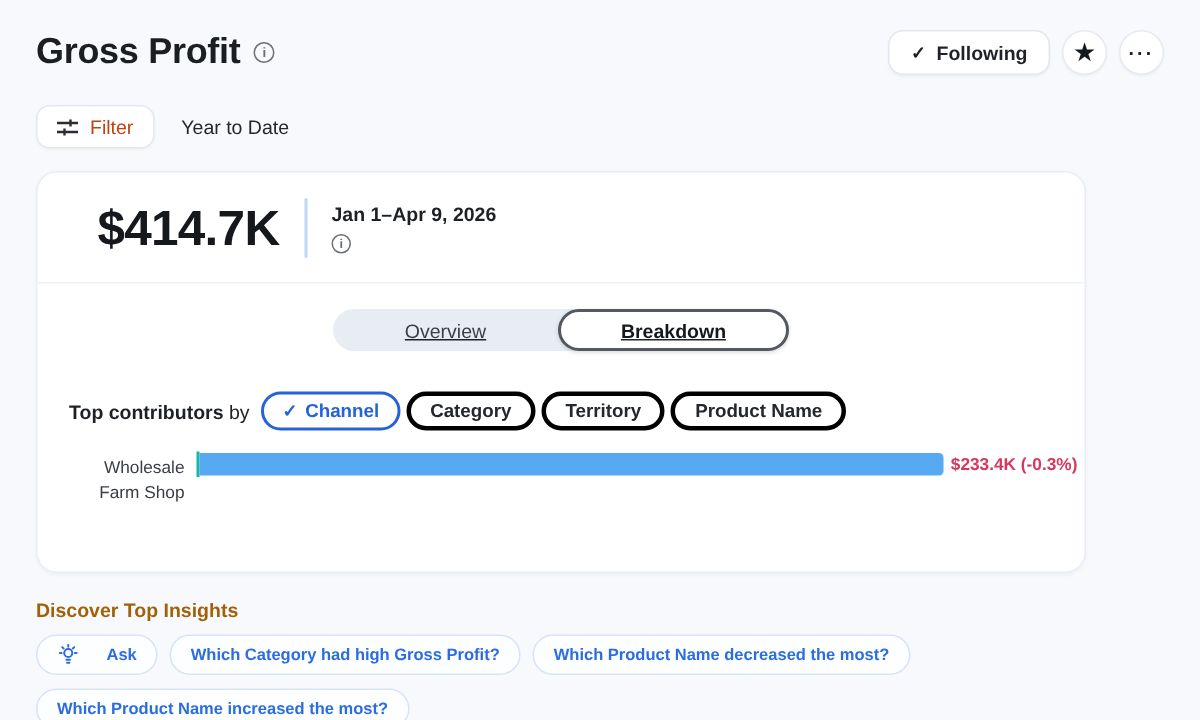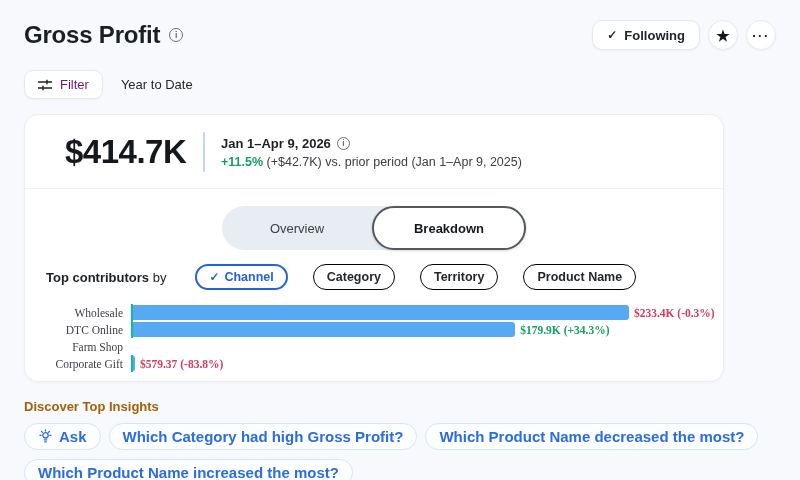--- a/index.html
+++ b/index.html
@@ -29,69 +29,69 @@
   }
   .btn-circle { width:30px; padding:0; justify-content:center; border-radius:50%; border-color:#e6eaf2; }
   .check-glyph { font-size:12px; font-weight:700; }
   .star-glyph { font-size:15px; color:#15181c; line-height:1; }
   .dots-glyph { font-size:13px; font-weight:700; letter-spacing:1.5px; color:#15181c; line-height:1; }
   
   .filter-row { display:flex; align-items:center; margin:20px 24px 0; }
   .filter-btn {
     display:inline-flex; align-items:center; gap:8px; height:29px; padding:0 13px;
     background:#fff; border:1px solid #e4e8f0; border-radius:9px;
-    font-size:13px; font-weight:500; color:#701a75; font-family:inherit;
+    font-size:13px; font-weight:500; color:#c2410c; font-family:inherit;
     box-shadow:0 1px 2px rgba(20,30,50,.04); cursor:pointer;
   }
   .period { margin-left:18px; font-size:13px; color:#24272b; }
   
   .card {
     margin:15px 24px 0; width:700px; height:268px;
     background:#fff; border:1px solid #e9edf6; border-radius:14px;
     box-shadow:0 1px 3px rgba(20,30,60,.04);
   }
   .kpi-row { display:flex; align-items:center; padding:17px 0 0 40px; }
   .kpi-value { font-size:33px; font-weight:700; color:#15181c; letter-spacing:-0.5px; min-width:128px; }
   .kpi-div { width:2px; height:40px; background:#bed7f2; margin:0 16px 0 10px; border-radius:1px; flex:none; }
-  .kpi-date { font-size:13px; font-weight:700; color:#1d2024; display:flex; align-items:center; gap:6px; }
+  .kpi-date { font-size:13px; font-weight:700; color:#1d2024; display:flex; align-items:flex-start; gap:6px;flex-direction:column; }
   .kpi-change { margin-top:4px; font-size:12.5px; color:#3c4043; }
   .kpi-change .pct { font-weight:700; }
   .card-hr { border:none; border-top:1px solid #eef1f7; margin:16px 0 0; }
   
   .seg-wrap { display:flex; justify-content:center; margin-top:17px; }
-  .segmented { display:flex; background:#e8edf4; border-radius:999px; height:44px; width:304px; }
+  .segmented { display:flex; background:#e8edf4; border-radius:999px; height:28px; width:304px;text-decoration:underline; }
   .seg { flex:1; border:none; background:transparent; border-radius:999px; font-size:13px;
          color:#3c4043; font-family:inherit; cursor:pointer; }
   .seg.selected { background:#fff; border:2px solid #54585f; font-weight:700; color:#15181c;
          box-shadow:0 1px 3px rgba(0,0,0,.15); }
   
-  .contrib-row { display:flex; align-items:center; gap:25px; margin:14px 0 0 21px; }
+  .contrib-row { display:flex; align-items:center; gap:4px; margin:27px 0 0 21px; }
   .contrib-title { font-size:13px; color:#1d2024; margin-right:4px; white-space:nowrap; }
   .contrib-title b { font-weight:700; }
   .chip {
     display:inline-flex; align-items:center; gap:5px; height:26px; padding:0 13px;
-    border-radius:999px; background:#fff; border:1px solid #000000;
+    border-radius:999px; background:#fff; border:3px solid #000000;
     font-size:12.5px; font-weight:600; color:#24272c; font-family:inherit; cursor:pointer; white-space:nowrap;
   }
   .chip.selected { border:2px solid #2563d9; color:#2563d9; padding:0 12px; }
   
   .chart { margin:14px 20px 0 20px; }
-  .bar-row { display:flex; align-items:center; height:17px;font-family:Liberation Serif, serif; }
+  .bar-row { display:flex; align-items:flex-end; height:17px; }
   .bar-cat { width:86px; text-align:right; padding-right:8px; font-size:11.5px; color:#3a3e44; flex:none; white-space:nowrap; }
   .bar-track { flex:1; align-self:stretch; border-left:2px solid #14b8a6; display:flex; align-items:center; min-width:0; }
   .bar-fill { height:15px; background:#57a9f2; border-radius:0 3px 3px 0; flex:none; }
   .bar-value { margin-left:5px; font-size:11.5px; font-weight:700; white-space:nowrap; }
   
   .insights { margin:17px 24px 0; }
   .insights-heading { font-size:13px; font-weight:600; color:#a16207;margin-top:13px; }
   .ichip-row { display:flex; gap:8px; margin-top:9px; }
   .ichip {
-    display:inline-flex; align-items:center; gap:6px; height:27px; padding:0 13px;
+    display:inline-flex; align-items:center; gap:18px; height:27px; padding:0 13px;
     border-radius:999px; background:#fdfeff; border:1px solid #d7e3f8;
-    color:#2b6de0; font-size:15px; font-weight:600; font-family:inherit; cursor:pointer; white-space:nowrap;
+    color:#2b6de0; font-size:11px; font-weight:600; font-family:inherit; cursor:pointer; white-space:nowrap;
   }
 </style>
 </head>
 <body>
 
 <header class="topbar">
   <div class="title-wrap">
     <h1>Gross Profit</h1>
     <span class="info-icon">i</span>
   </div>
@@ -124,23 +124,20 @@
 
 <section class="card">
   <div class="kpi-row">
     <div class="kpi-value">$414.7K</div>
     <div class="kpi-div"></div>
     <div>
       <div class="kpi-date">
         <span>Jan 1–Apr 9, 2026</span>
         <span class="info-icon small">i</span>
       </div>
-      <div class="kpi-change">
-        <span class="pct" style="color: rgb(22, 160, 95);">+11.5%</span><span> (+$42.7K) vs. prior period (Jan 1–Apr 9, 2025)</span>
-      </div>
     </div>
   </div>
   <hr class="card-hr">
   <div class="seg-wrap">
     <div class="segmented">
       <button class="seg">Overview</button>
       <button class="seg selected">Breakdown</button>
     </div>
   </div>
   <div class="contrib-row">
@@ -161,35 +158,21 @@
   </div>
   <div class="chart">
     <div class="bar-row">
       <span class="bar-cat">Wholesale</span>
       <div class="bar-track">
         <div class="bar-fill" style="width: 87%; background: rgb(87, 169, 242);"></div>
         <span class="bar-value" style="color: rgb(214, 57, 95);">$233.4K (-0.3%)</span>
       </div>
     </div>
     <div class="bar-row">
-      <span class="bar-cat">DTC Online</span>
-      <div class="bar-track">
-        <div class="bar-fill" style="width: 67.0578%; background: rgb(87, 169, 242);"></div>
-        <span class="bar-value" style="color: rgb(22, 160, 95);">$179.9K (+34.3%)</span>
-      </div>
-    </div>
-    <div class="bar-row">
       <span class="bar-cat">Farm Shop</span>
-    </div>
-    <div class="bar-row">
-      <span class="bar-cat">Corporate Gift</span>
-      <div class="bar-track">
-        <div class="bar-fill" style="width: 0.35%; background: rgb(87, 169, 242);"></div>
-        <span class="bar-value" style="color: rgb(214, 57, 95);">$579.37 (-83.8%)</span>
-      </div>
     </div>
   </div>
 </section>
 
 <section class="insights">
   <div class="insights-heading">Discover Top Insights</div>
   <div class="ichip-row">
     <button class="ichip">
       <svg width="15" height="15" viewBox="0 0 15 15" fill="none" stroke="#2b6de0" stroke-width="1.3" stroke-linecap="round">
         <circle cx="7.5" cy="6.3" r="2.7"></circle>

